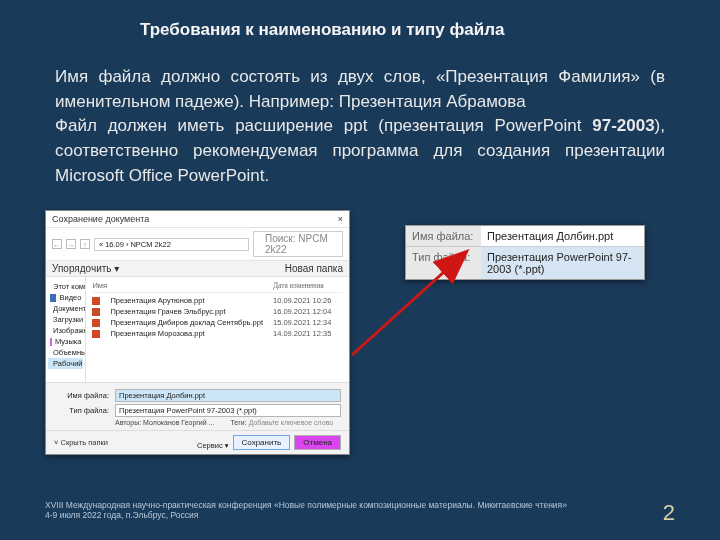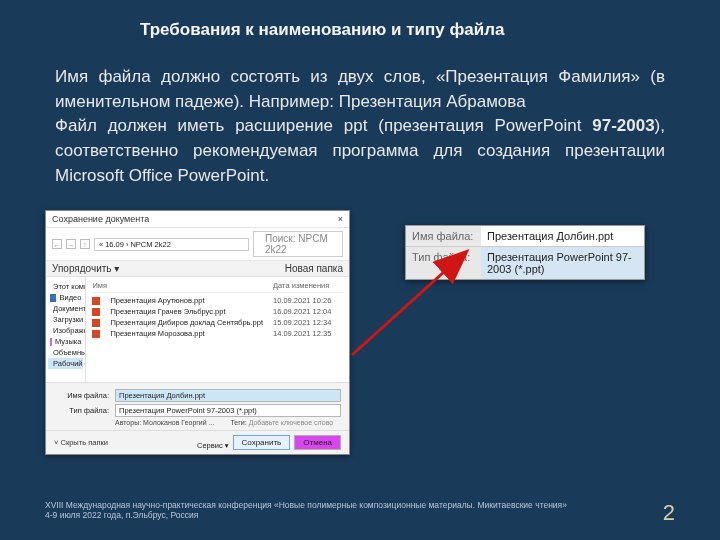--- a/index.html
+++ b/index.html
@@ -64,21 +64,21 @@
     padding:4px 2px; font-size:7.5px; overflow:hidden;
   }
   .navpane .item { display:flex; align-items:center; gap:3px; padding:1px 2px; white-space:nowrap;}
   .navpane .item.active { background:#cde6f7; }
   .nav-ico { width:8px; height:8px; display:inline-block; }
   .i-pc{background:#5b8dd6;} .i-vid{background:#3d6db5;} .i-doc{background:#c59b6d;}
   .i-dl{background:#5aa35a;} .i-img{background:#3ba5a5;} .i-mus{background:#d06ad0;}
   .i-3d{background:#9a9a9a;} .i-desk{background:#3d6db5;}
   .filepane { flex:1; padding:4px 6px; font-size:7.5px; }
   .fp-hdr { display:flex; color:#666; border-bottom:1px solid #eee; padding-bottom:2px; margin-bottom:2px;}
-  .fp-hdr .c1{flex:1;} .fp-hdr .c2{width:70px;}
+  .fp-hdr .c1{flex:1;} .fp-hdr .c2{width:70px;font-family:Liberation Serif, serif;}
   .fp-row { display:flex; padding:1px 0; align-items:center; gap:10px;}
   .fp-row .fico{width:8px;height:8px;background:#d24726;display:inline-block;}
   .fp-row .c1{flex:1; white-space:nowrap; overflow:hidden;}
   .fp-row .c2{width:70px; color:#555;}
   .dlg-fields {
     background:#f3f3f3; padding:4px 8px; font-size:7.5px;
     border-top:1px solid #ddd;
   }
   .fld-row{display:flex; align-items:center; gap:6px; margin:2px 0;}
   .fld-row .lbl{width:55px; text-align:right;}

